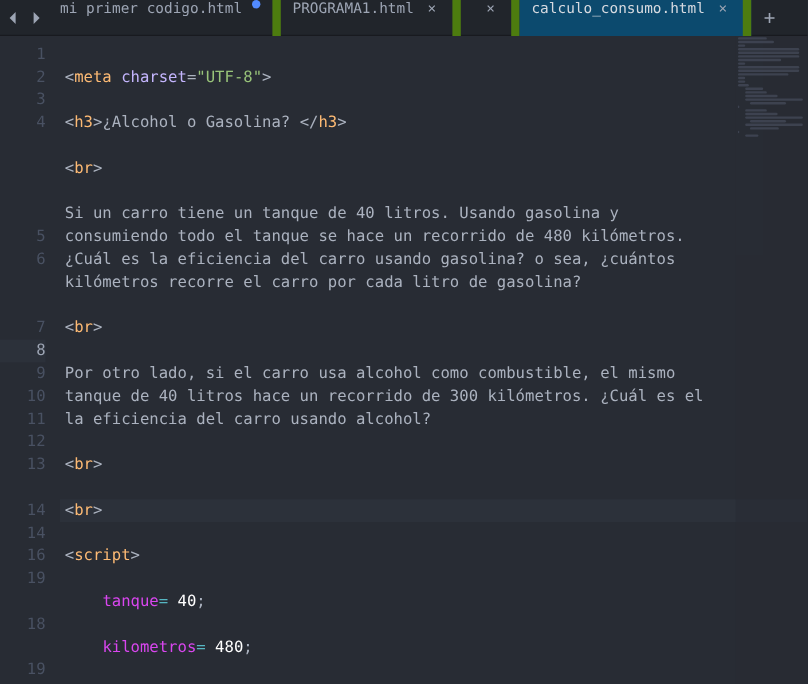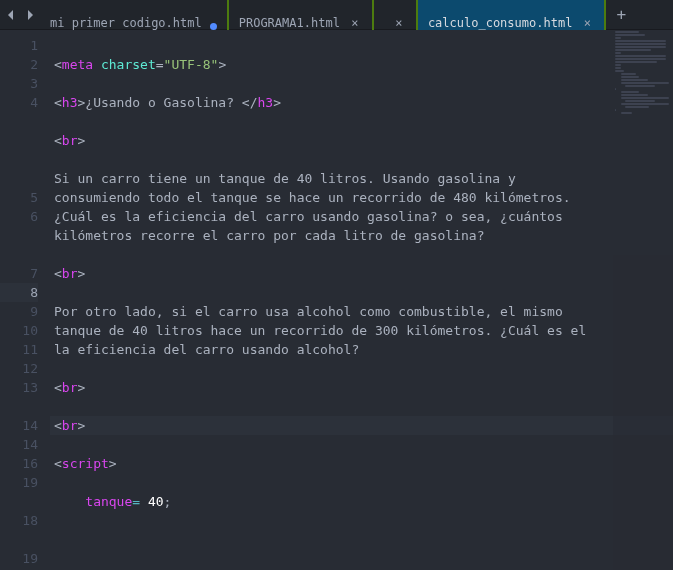--- a/index.html
+++ b/index.html
@@ -1,36 +1,36 @@
 <!DOCTYPE html>
 <html><head>
 <meta charset="utf-8">
 <style>
 *{margin:0;padding:0;box-sizing:border-box}
 body{background:#282c34;font-family:'Consolas','Monaco',monospace;font-size:13px;color:#abb2bf;overflow:hidden;width:673px;height:570px;position:relative}
 .tabbar{height:30px;background:#21252b;display:flex;align-items:center;border-bottom:1px solid #181a1f}
 .nav-arrow{width:20px;height:30px;display:flex;align-items:center;justify-content:center;color:#9da5b4;cursor:pointer}
-.tab{height:30px;display:flex;align-items:flex-end;padding:0 10px;color:#9da5b4;font-size:12px;cursor:pointer;border-right:2px solid #4d7c0f;position:relative}
+.tab{height:30px;display:flex;align-items:flex-start;padding:0 10px;color:#9da5b4;font-size:12px;cursor:pointer;border-right:7px solid #4d7c0f;position:relative}
 .tab.active{background:#0c4a6e;color:#d7dae0}
 .tab-close{margin-left:8px;width:14px;height:14px;display:flex;align-items:center;justify-content:center}
 .tab-dot{width:7px;height:7px;border-radius:50%;background:#528bff;margin-left:8px}
 .tab-x{color:#9da5b4}
 .tab-add{width:30px;height:30px;display:flex;align-items:center;justify-content:center;color:#9da5b4;cursor:pointer;font-size:16px}
 .editor{display:flex;height:calc(570px - 30px);position:relative}
 .gutter{width:50px;background:#282c34;text-align:right;padding:6px 12px 6px 0;color:#495162;font-size:13px;line-height:19px;user-select:none;flex-shrink:0}
 .gutter div{height:19px}
 .code{flex:1;padding:6px 0;font-size:13px;line-height:19px;white-space:pre;overflow:hidden}
 .line{height:19px;padding-left:4px}
 .line.wrap{height:auto;min-height:19px;white-space:pre-wrap;word-break:break-word;padding-right:70px}
 .line.current{background:#2c313a}
 .gutter .current{background:#2c313a;color:#9da5b4}
 .minimap{position:absolute;right:0;top:30px;width:60px;height:540px;background:#282c34;opacity:0.6;overflow:hidden}
 .mm-line{height:2px;margin:1px 2px;background:#4b5263;border-radius:1px}
-.c-tag{color:#d946ef}
-.c-attr{color:#5eead4}
+.c-tag{color:#fdba74}
+.c-attr{color:#c4b5fd}
 .c-str{color:#98c379}
 .c-text{color:#abb2bf}
 .c-var{color:#d946ef}
 .c-op{color:#56b6c2}
 .c-num{color:#ffffff}
 .c-punc{color:#abb2bf}
 .arrow-l{display:inline-block;width:0;height:0;border-top:5px solid transparent;border-bottom:5px solid transparent;border-right:5px solid currentColor}
 .arrow-r{display:inline-block;width:0;height:0;border-top:5px solid transparent;border-bottom:5px solid transparent;border-left:5px solid currentColor}
 </style>
 </head>
@@ -80,29 +80,30 @@
     <div>14</div>
     <div>16</div>
     <div style="height:38px">19</div>
     <div style="height:38px">18</div>
     <div>19</div>
     <div>20</div>
   </div>
 
   <div class="code">
 <div class="line"><span class="c-punc">&lt;</span><span class="c-tag">meta</span><span> </span><span class="c-attr">charset</span><span class="c-punc">=</span><span class="c-str">"UTF-8"</span><span class="c-punc">&gt;</span></div>
-<div class="line"><span class="c-punc">&lt;</span><span class="c-tag">h3</span><span class="c-punc">&gt;</span><span class="c-text">¿Usando o Gasolina? </span><span class="c-punc">&lt;/</span><span class="c-tag">h3</span><span class="c-punc">&gt;</span></div>
+<div class="line"><span class="c-punc">&lt;</span><span class="c-tag">h3</span><span class="c-punc">&gt;</span><span class="c-text">¿Alcohol o Gasolina? </span><span class="c-punc">&lt;/</span><span class="c-tag">h3</span><span class="c-punc">&gt;</span></div>
 <div class="line"><span class="c-punc">&lt;</span><span class="c-tag">br</span><span class="c-punc">&gt;</span></div>
 <div class="line wrap"><span class="c-text">Si un carro tiene un tanque de 40 litros. Usando gasolina y consumiendo todo el tanque se hace un recorrido de 480 kilómetros. ¿Cuál es la eficiencia del carro usando gasolina? o sea, ¿cuántos kilómetros recorre el carro por cada litro de gasolina?</span></div>
 <div class="line"><span class="c-punc">&lt;</span><span class="c-tag">br</span><span class="c-punc">&gt;</span></div>
 <div class="line wrap"><span class="c-text">Por otro lado, si el carro usa alcohol como combustible, el mismo tanque de 40 litros hace un recorrido de 300 kilómetros. ¿Cuál es el la eficiencia del carro usando alcohol?</span></div>
 <div class="line"><span class="c-punc">&lt;</span><span class="c-tag">br</span><span class="c-punc">&gt;</span></div>
 <div class="line current"><span class="c-punc">&lt;</span><span class="c-tag">br</span><span class="c-punc">&gt;</span></div>
 <div class="line"><span class="c-punc">&lt;</span><span class="c-tag">script</span><span class="c-punc">&gt;</span></div>
 <div class="line"><span>    </span><span class="c-var">tanque</span><span class="c-op">= </span><span class="c-num">40</span><span class="c-punc">;</span></div>
+<div class="line"><span>    </span><span class="c-var">kilometros</span><span class="c-op">= </span><span class="c-num">480</span><span class="c-punc">;</span></div>
 <div class="line"></div>
 
 
 
 
 
 
 
 
   </div>

